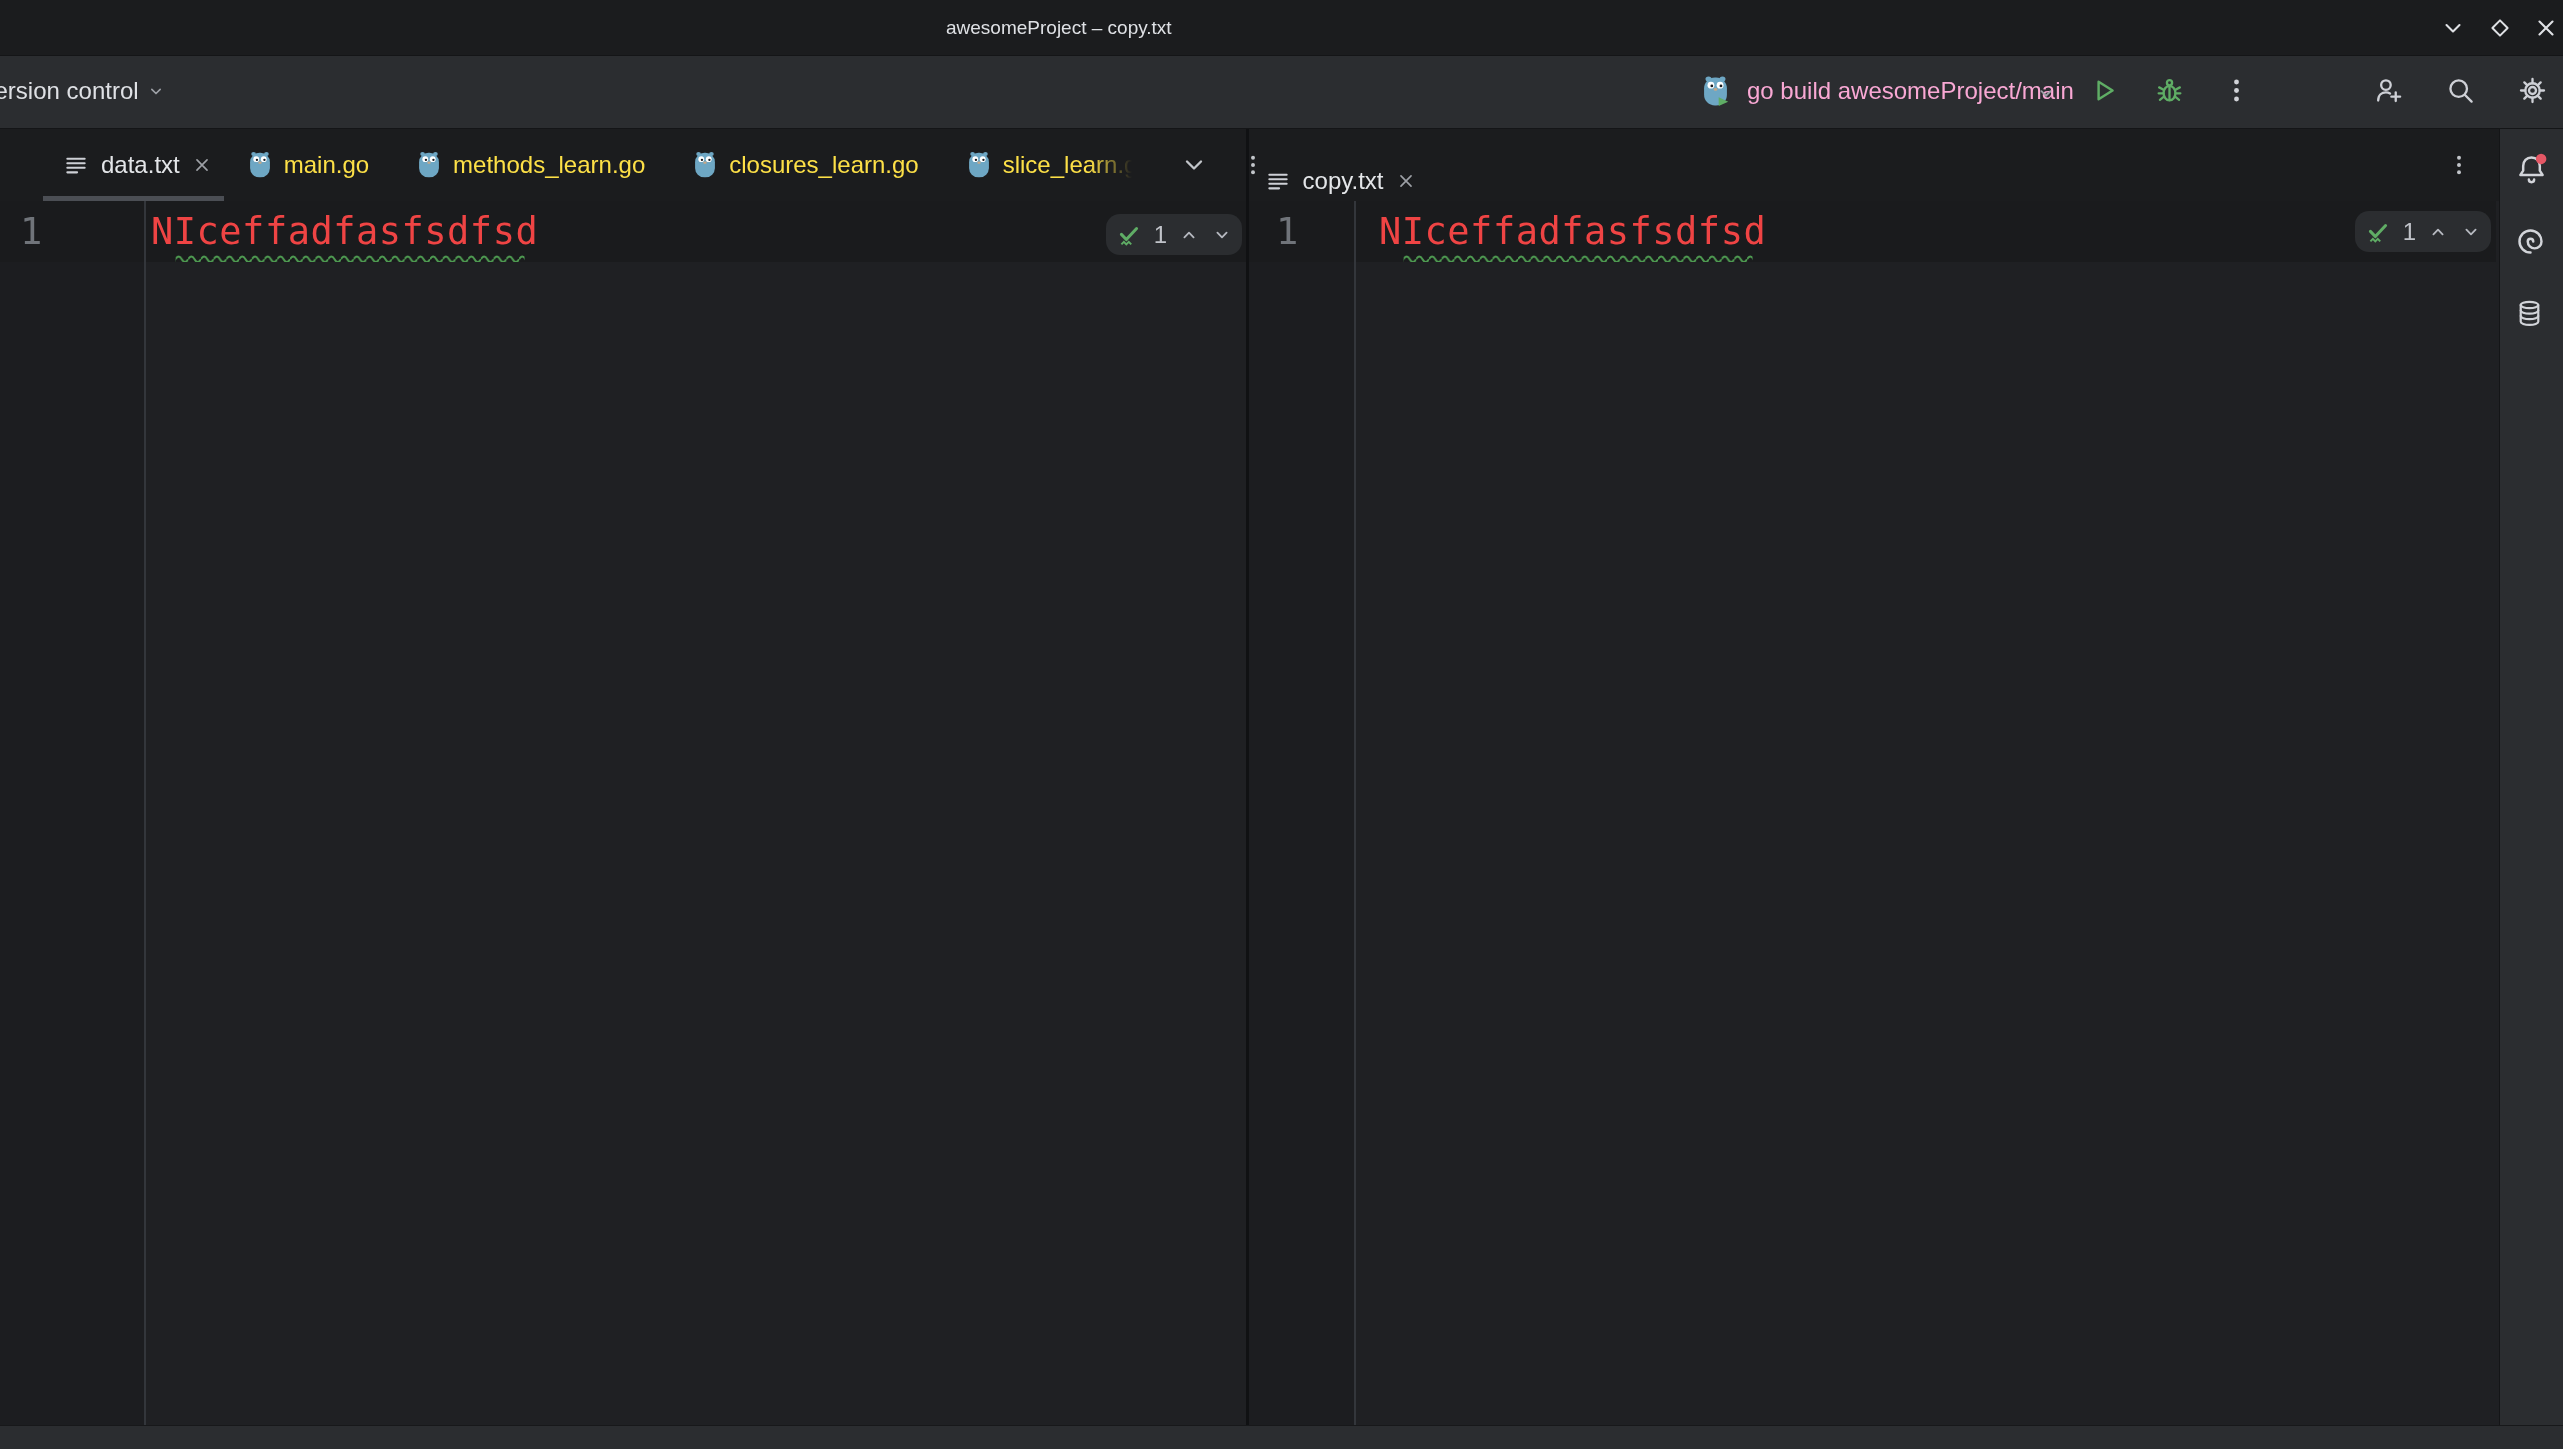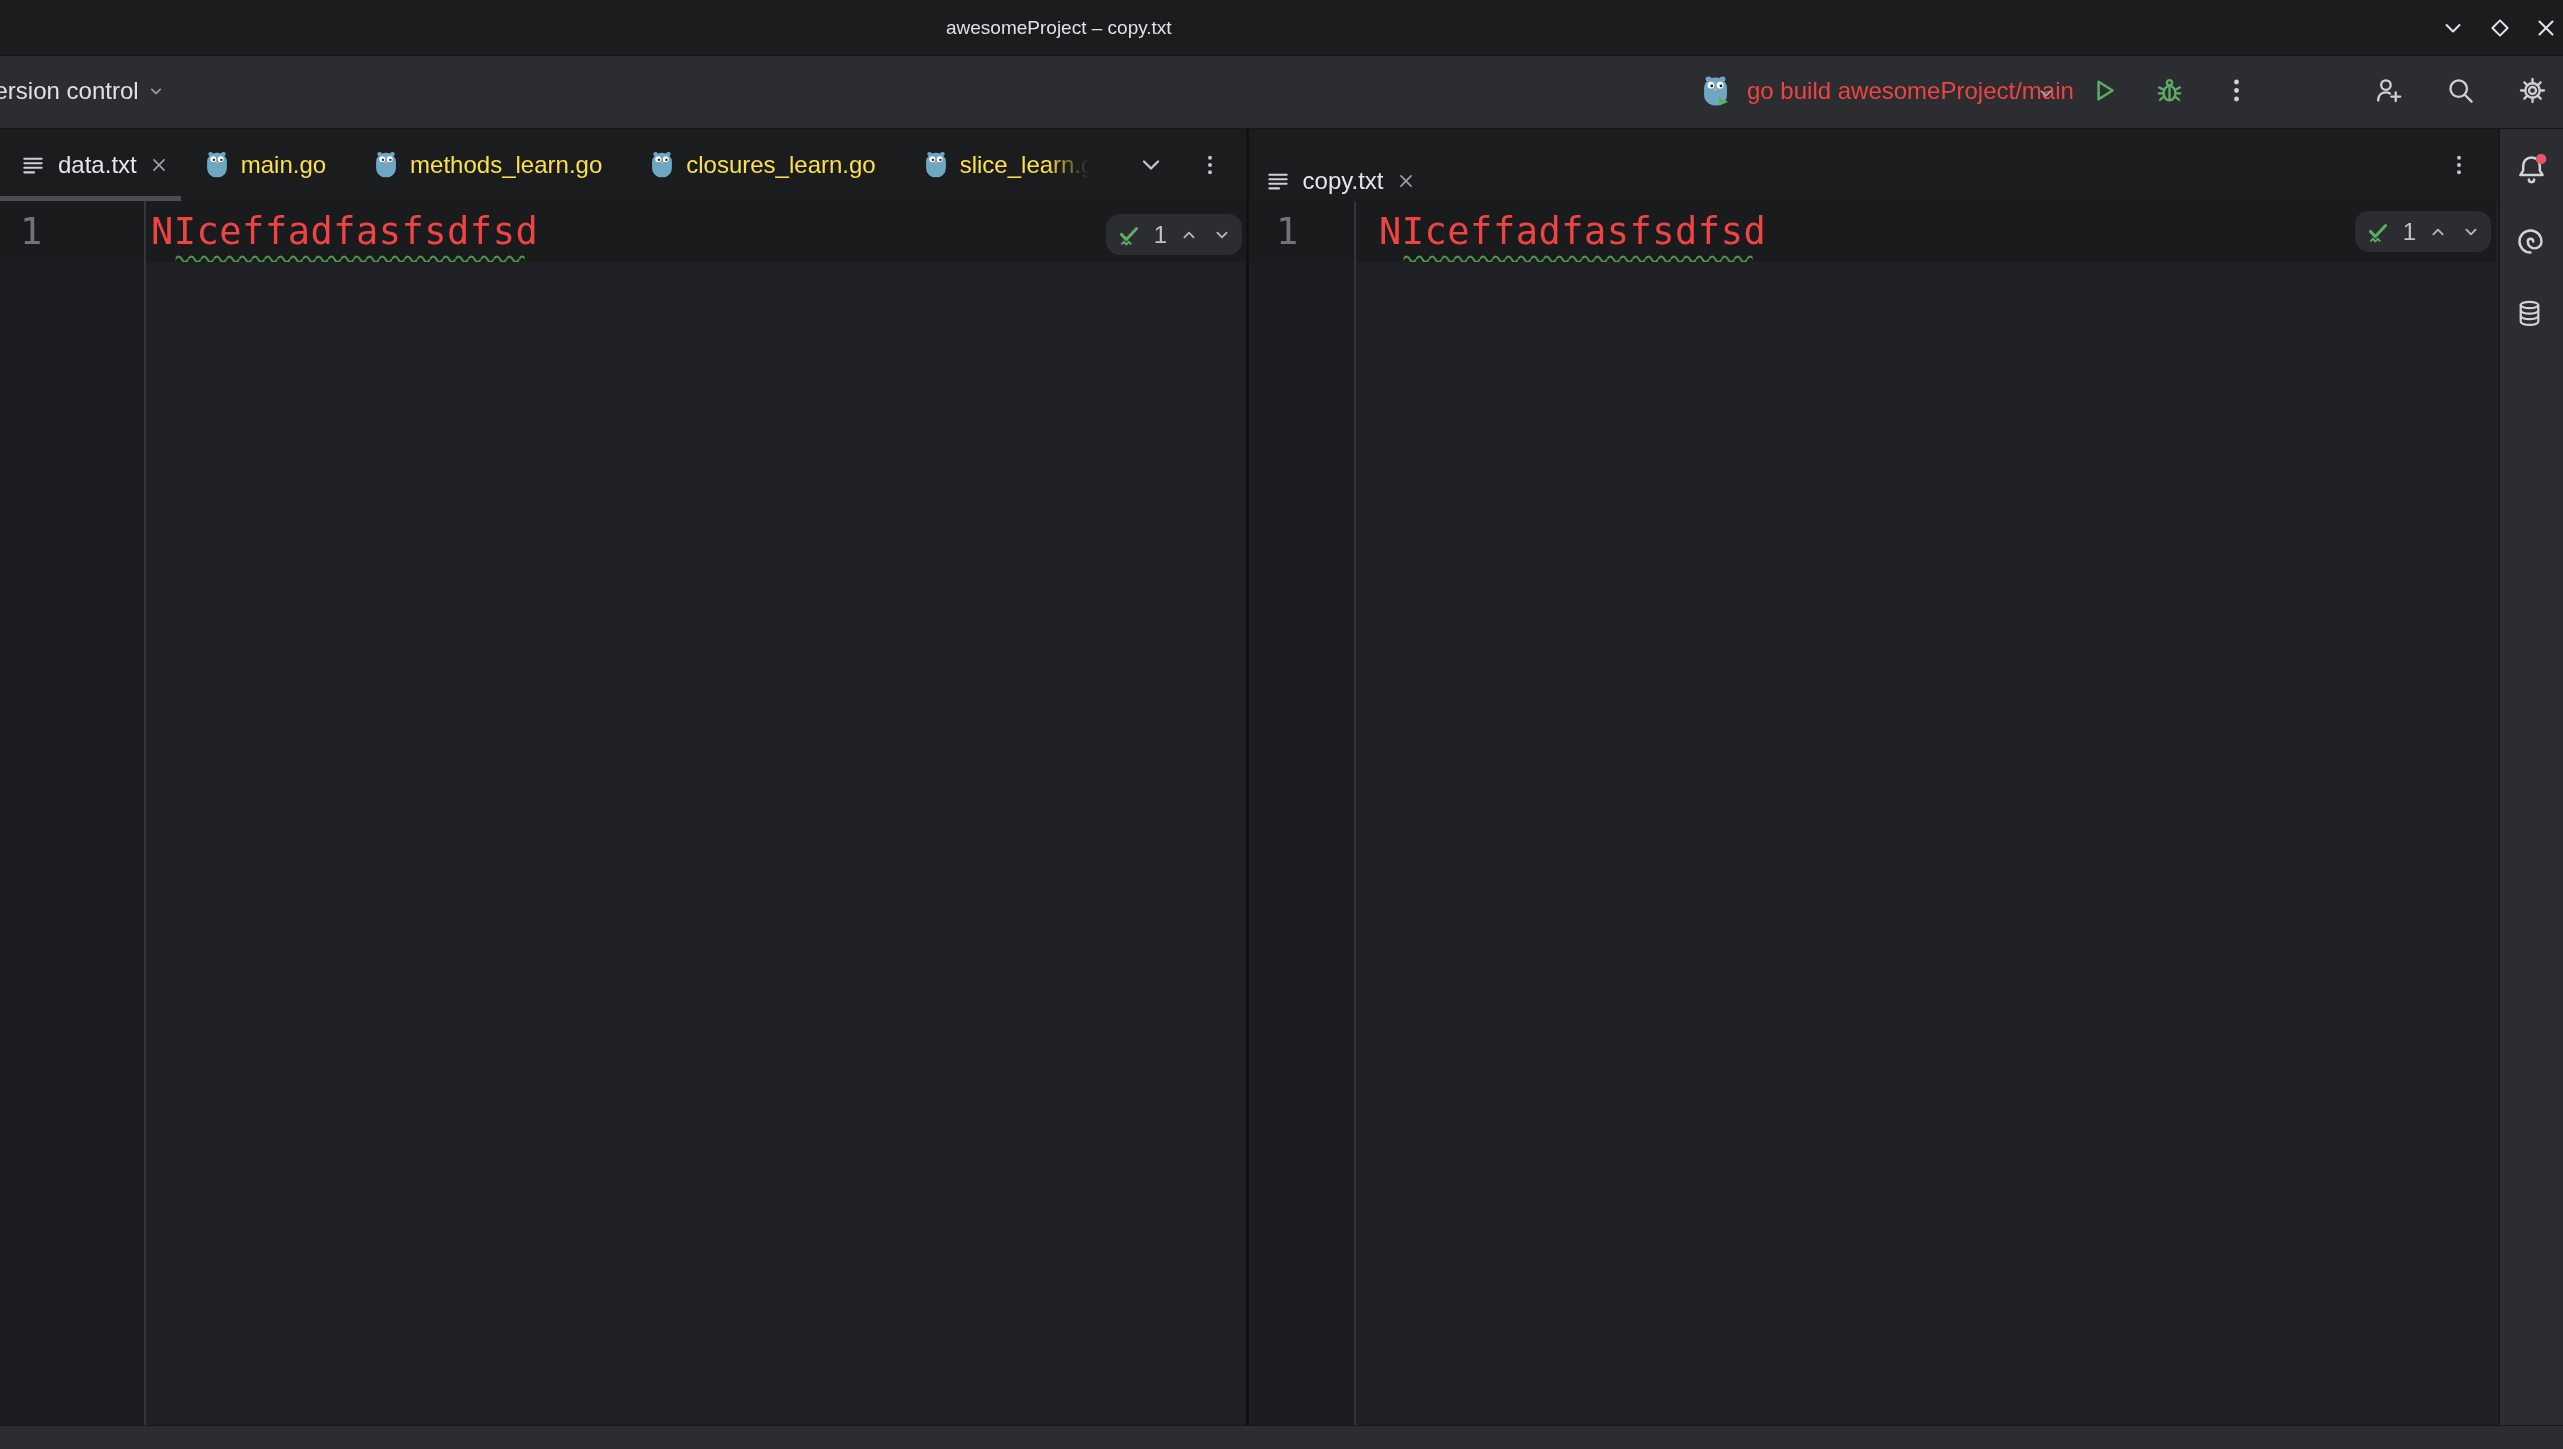--- a/index.html
+++ b/index.html
@@ -12,27 +12,27 @@
   .titlebar{left:0;top:0;width:2563px;height:55px;background:#1b1c1e;}
   .title{left:946px;top:0;height:54px;line-height:55px;font-size:19px;color:#dfe1e5;white-space:nowrap;}
   .winbtn{top:15.7px;width:24px;height:24px;cursor:default;}
 
   
   .toolbar{left:0;top:55px;width:2563px;height:74px;background:#2b2d30;
            border-top:1.8px solid #141517;border-bottom:1.8px solid #141517;box-sizing:border-box;}
   .vcs{left:-5.5px;top:0;height:70px;display:flex;align-items:center;gap:7.4px;}
   .vcs-label{font-size:24px;color:#dfe1e5;white-space:nowrap;}
   .tb-icon{top:19.3px;width:31px;height:31px;}
-  .runcfg-label{left:1747px;top:0;height:70px;line-height:70px;font-size:24px;color:#ef4444;white-space:nowrap;}
+  .runcfg-label{left:1747px;top:0;height:70px;line-height:70px;font-size:24px;color:#f9a8d4;white-space:nowrap;}
 
   
   .tabbar{left:0;top:129px;width:2563px;height:72px;background:#1b1c1e;}
   .tabs-left{left:0;top:0;height:72px;display:flex;align-items:stretch;}
   .tab{position:relative;display:flex;align-items:center;height:72px;box-sizing:border-box;}
-  .tab-first{padding:0 11px 0 20px;}
+  .tab-first{padding:0 11px 0 20px;margin-left:43px;}
   .tab-plain{padding:0 24px;}
   .tab-label{font-size:24px;color:#fde047;white-space:nowrap;margin-left:12px;}
   .tab-label-active{color:#e4e6e9;}
   .tab-underline{position:absolute;left:0;bottom:0;height:5.5px;width:100%;}
   .tab-close{margin-left:11px;width:22px;height:22px;flex:0 0 auto;}
   .clip-label{max-width:129px;overflow:hidden;position:relative;display:inline-block;}
   .clip-label::after{content:"";position:absolute;right:0;top:0;bottom:0;width:42px;
       background:linear-gradient(90deg,rgba(27,28,30,0),#1b1c1e);}
   .tabbar-btn{width:28px;height:28px;align-self:center;margin-left:24px;}
   .tabs-right{left:1248px;top:16px;height:72px;display:flex;}

